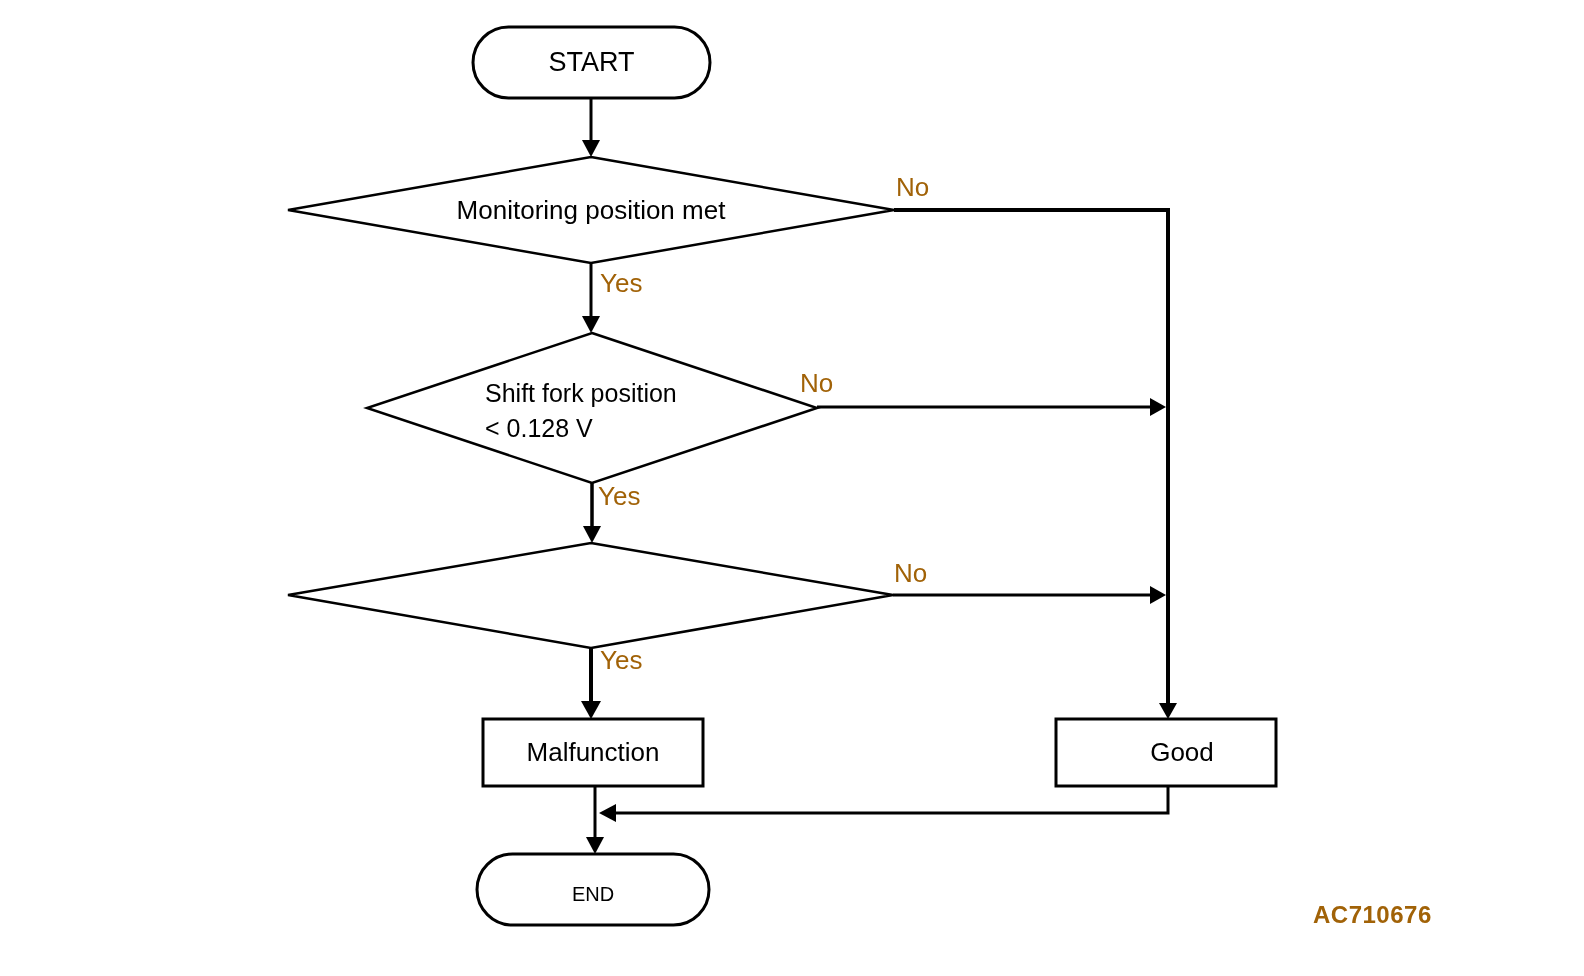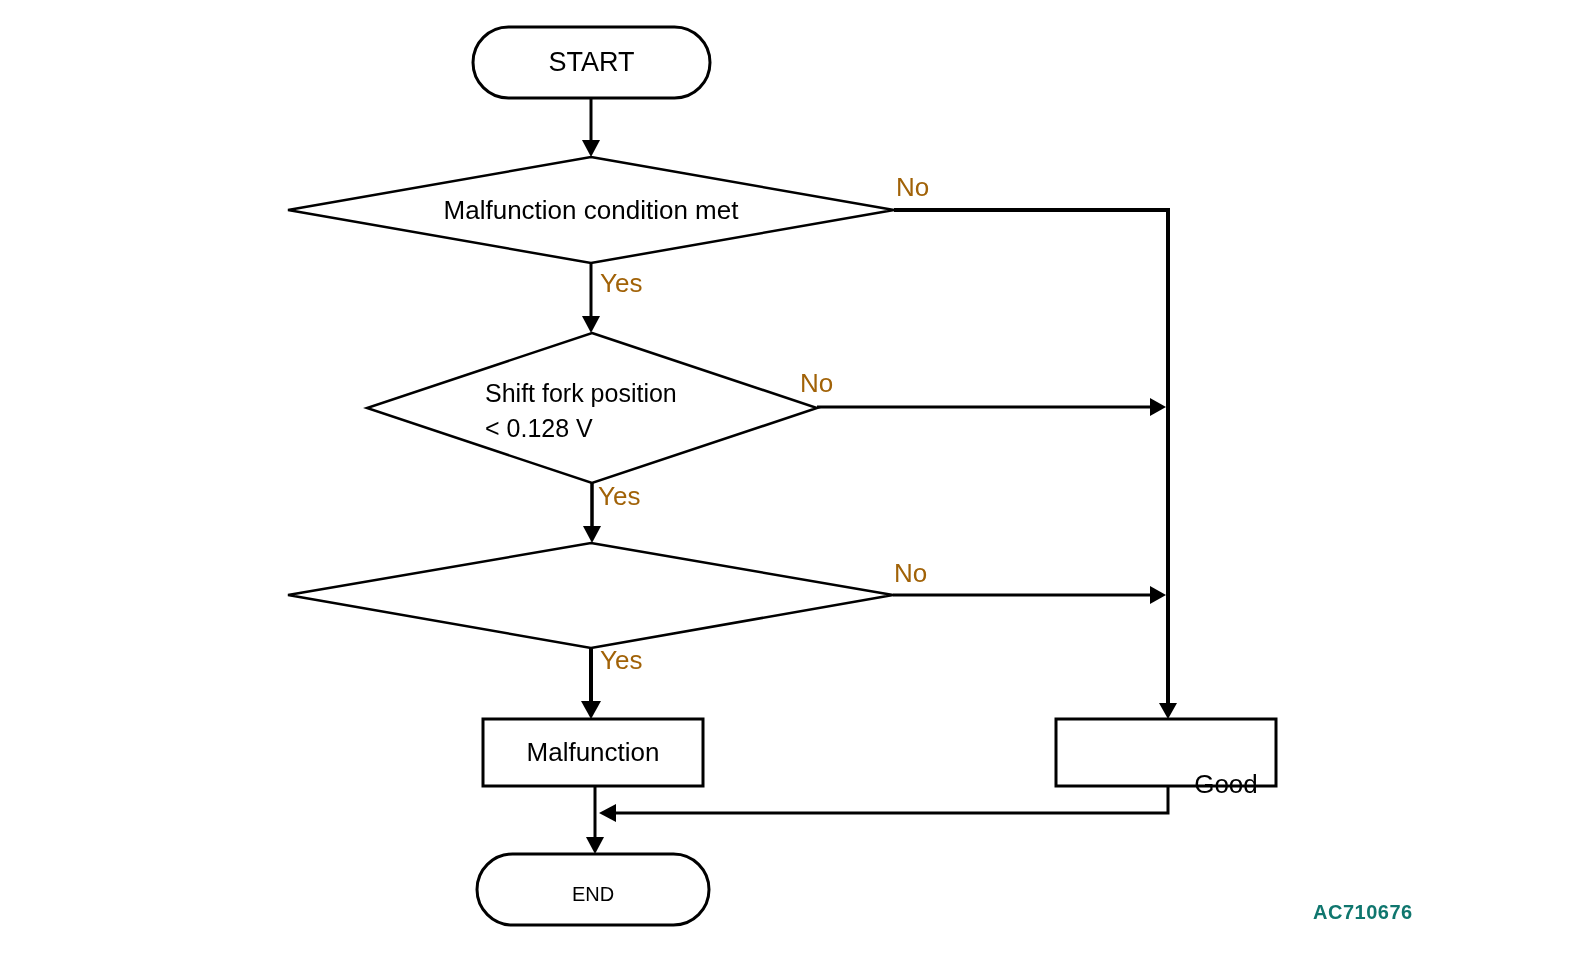--- a/index.html
+++ b/index.html
@@ -41,32 +41,32 @@
   .edge-label {
     position: absolute;
     font-size: 26px;
     color: #a16207;
     white-space: nowrap;
   }
   .figure-code {
     position: absolute;
     left: 1313px;
     top: 901px;
-    font-size: 20px;
+    font-size: 24px;
     font-weight: bold;
     letter-spacing: 0.5px;
-    color: #0f766e;
+    color: #a16207;
   }
   
   .lbl-start        { left: 473px; top: 27px;  width: 237px; height: 70px; font-size: 27px; }
   .lbl-d1           { left: 288px; top: 195px; width: 606px; height: 30px; }
   .lbl-d2           { left: 485px; top: 376px; width: 300px; font-size: 25px; }
   .lbl-d3           { left: 483px; top: 559px; width: 300px; font-size: 25px; }
   .lbl-malfunction  { left: 483px; top: 719px; width: 220px; height: 67px; }
-  .lbl-good         { left: 1116px; top: 719px; width: 220px; height: 67px; margin-top: 32px; }
+  .lbl-good         { left: 1072px; top: 719px; width: 220px; height: 67px; }
   .lbl-end          { left: 477px; top: 854px; width: 232px; height: 80px; font-size: 20px; }
   
   .lbl-no1  { left: 896px; top: 172px; }
   .lbl-yes1 { left: 600px; top: 268px; }
   .lbl-no2  { left: 800px; top: 368px; }
   .lbl-yes2 { left: 598px; top: 481px; }
   .lbl-no3  { left: 894px; top: 558px; }
   .lbl-yes3 { left: 600px; top: 645px; }
 </style>
 </head>
@@ -114,21 +114,21 @@
     <polygon points="595,854 586,837 604,837" fill="#000000"></polygon>
 
     <polyline points="1168,786 1168,813 614,813" fill="none" stroke="#000000" stroke-width="3"></polyline>
     <polygon points="599,813 616,804 616,822" fill="#000000"></polygon>
 
     <rect x="477" y="854" width="232" height="71" rx="35.5" ry="35.5" fill="#ffffff" stroke="#000000" stroke-width="3"></rect>
   </svg>
 
   <div class="node-label center-label lbl-start">START</div>
 
-  <div class="node-label center-label lbl-d1">Malfunction condition met</div>
+  <div class="node-label center-label lbl-d1">Monitoring position met</div>
 
   <div class="node-label multiline lbl-d2">
     <div>Shift fork position</div>
     <div>&lt; 0.128 V</div>
   </div>
 
   <div class="node-label multiline lbl-d3">
   </div>
 
   <div class="node-label center-label lbl-malfunction">Malfunction</div>

